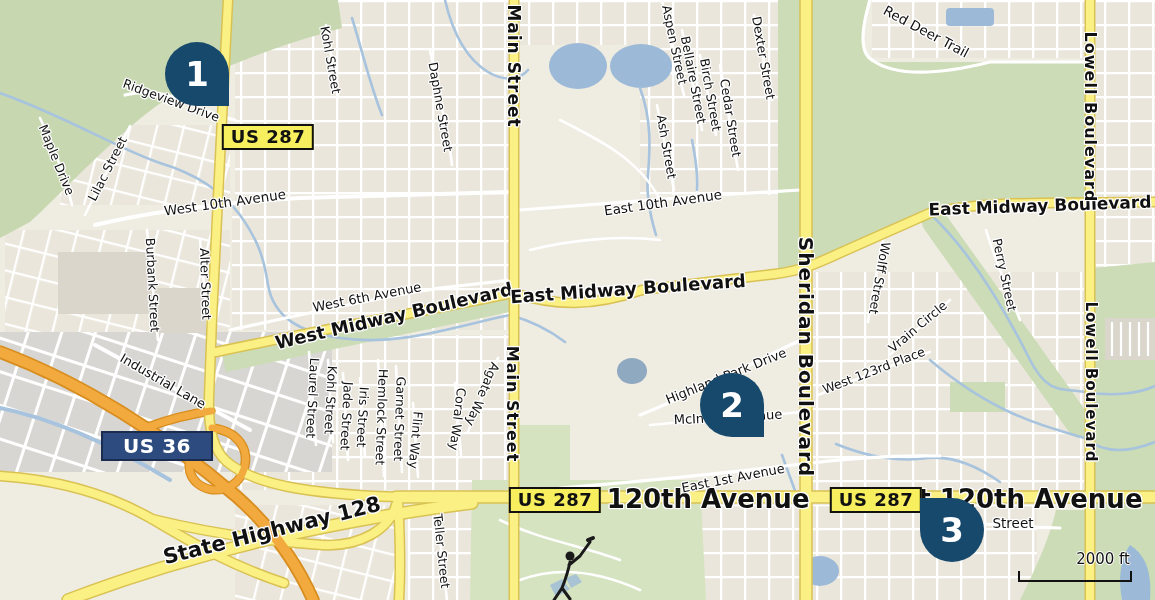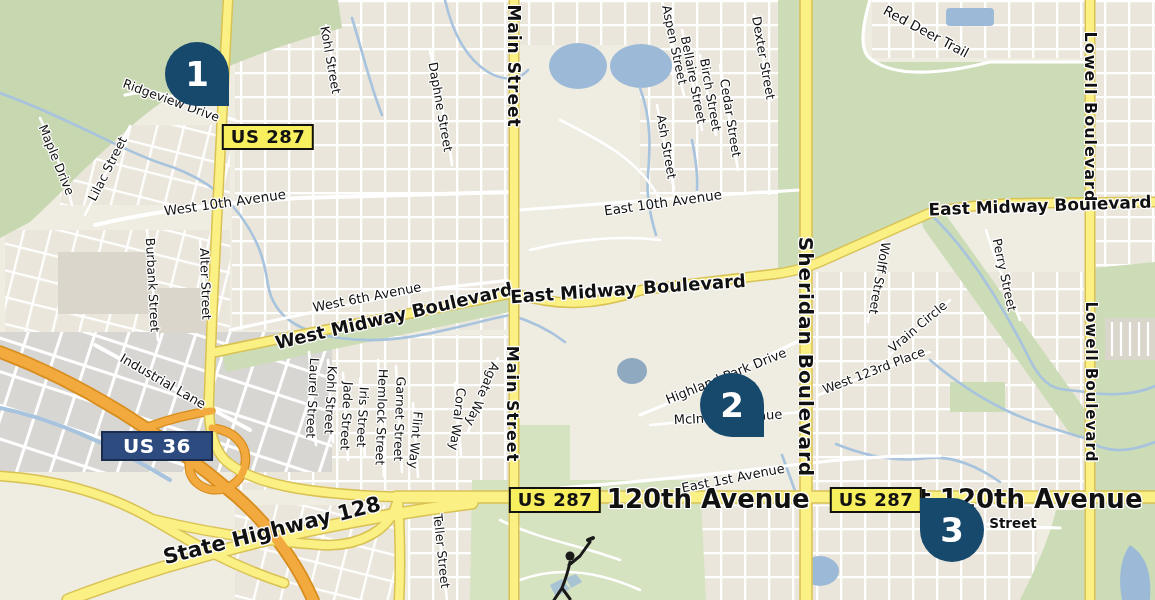--- a/index.html
+++ b/index.html
@@ -270,21 +270,21 @@
       <div class="lbl" style="left: 362px; top: 417px; font-size: 12.5px; font-weight: 400; transform: translate(-50%, -50%) rotate(93deg);">Iris Street</div>
       <div class="lbl" style="left: 381px; top: 417px; font-size: 12.5px; font-weight: 400; transform: translate(-50%, -50%) rotate(92deg);">Hemlock Street</div>
       <div class="lbl" style="left: 399px; top: 419px; font-size: 12.5px; font-weight: 400; transform: translate(-50%, -50%) rotate(92deg);">Garnet Street</div>
       <div class="lbl" style="left: 415px; top: 440px; font-size: 12.5px; font-weight: 400; transform: translate(-50%, -50%) rotate(95deg);">Flint Way</div>
       <div class="lbl" style="left: 457px; top: 419px; font-size: 12.5px; font-weight: 400; transform: translate(-50%, -50%) rotate(97deg);">Coral Way</div>
       <div class="lbl" style="left: 482px; top: 394px; font-size: 12.5px; font-weight: 400; transform: translate(-50%, -50%) rotate(113deg);">Agate Way</div>
       <div class="lbl" style="left: 441px; top: 551px; font-size: 12.5px; font-weight: 400; transform: translate(-50%, -50%) rotate(84deg);">Teller Street</div>
       <div class="lbl" style="left: 726px; top: 376px; font-size: 13px; font-weight: 400; transform: translate(-50%, -50%) rotate(-22deg);">Highland Park Drive</div>
       <div class="lbl" style="left: 728px; top: 417px; font-size: 13px; font-weight: 400; transform: translate(-50%, -50%) rotate(-3deg);">McIntyre Avenue</div>
       <div class="lbl" style="left: 733px; top: 478px; font-size: 13px; font-weight: 400; transform: translate(-50%, -50%) rotate(-11deg);">East 1st Avenue</div>
-      <div class="lbl" style="left: 1013px; top: 524px; font-size: 13.5px; font-weight: 700; transform: translate(-50%, -50%) rotate(0deg);">Street</div>
+      <div class="lbl" style="left: 1013px; top: 524px; font-size: 13.5px; font-weight: 400; transform: translate(-50%, -50%) rotate(0deg);">Street</div>
     </div>
 
   <div class="layer" id="shields-layer">
       <div class="shield us-287" style="left: 222px; top: 137px;">US 287</div>
       <div class="shield us-36" style="left: 157px; top: 446px;">US 36</div>
       <div class="shield us-287" style="left: 509px; top: 500px;">US 287</div>
       <div class="shield us-287" style="left: 830px; top: 500px;">US 287</div>
     </div>
 
   <div class="layer" id="markers-layer">
@@ -293,14 +293,18 @@
       </div>
       <div class="marker tail-br" style="left: 700px; top: 373px;">
         <span class="num">2</span>
       </div>
       <div class="marker tail-tl" style="left: 920px; top: 498px;">
         <span class="num">3</span>
       </div>
     </div>
 
 
+  <div class="scalebar">
+    <div class="scale-label">2000 ft</div>
+    <div class="scale-line"></div>
+  </div>
 
 </div>
 
 </body></html>

